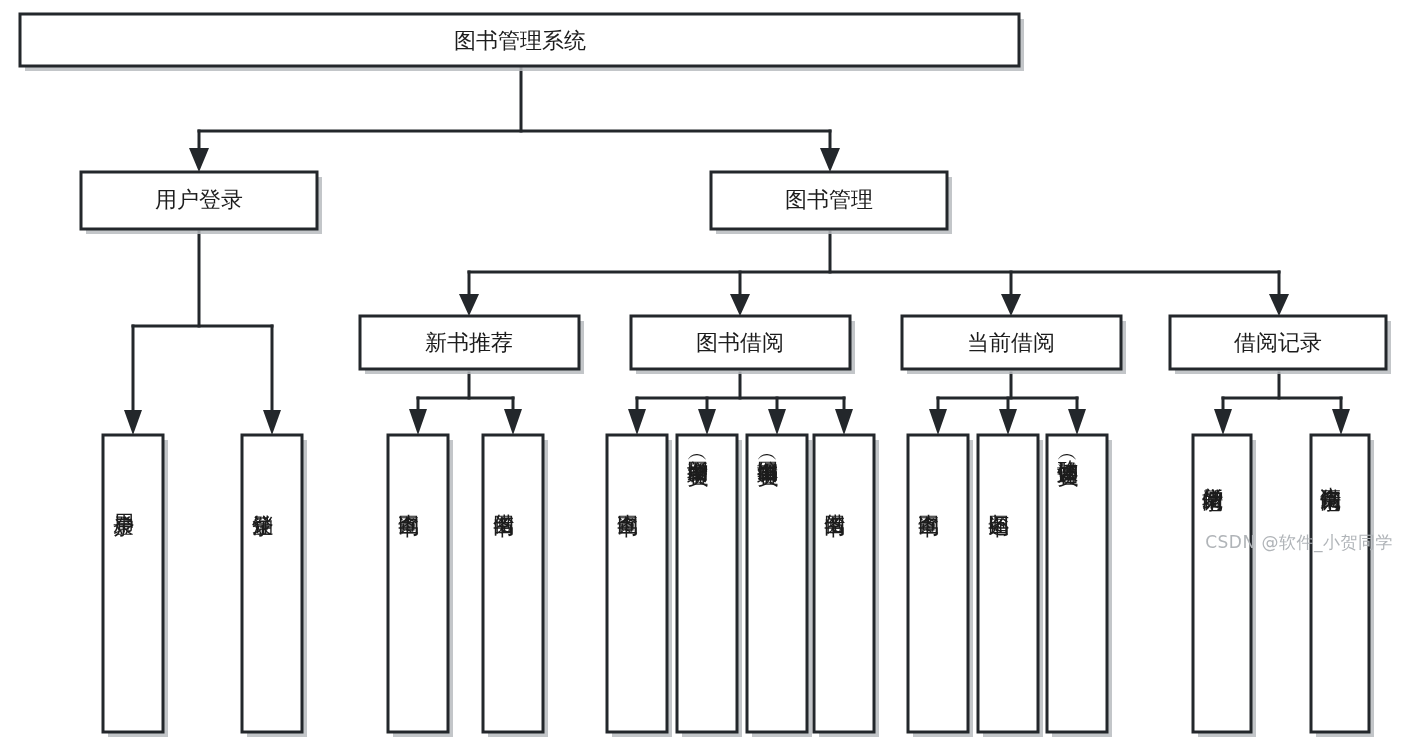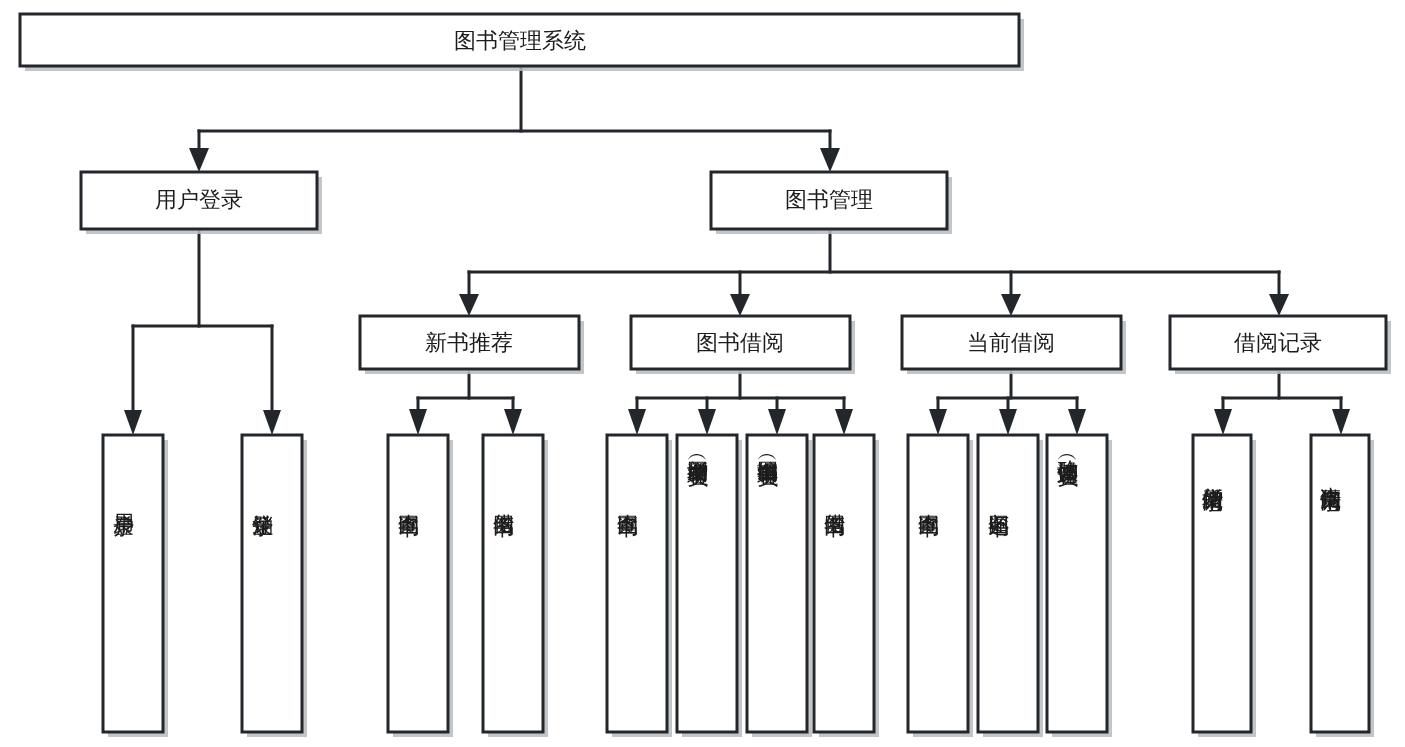--- a/index.html
+++ b/index.html
@@ -244,13 +244,14 @@
   <div class="node-label-v" style="left:756px; top:443px; height:290px;">编辑图书（管理员）</div>
   <div class="node-label-v" style="left:823px; top:497px; height:240px;">借阅图书</div>
 
   <div class="node-label-v" style="left:917px; top:497px; height:240px;">查询图书</div>
   <div class="node-label-v" style="left:987px; top:497px; height:240px;">归还图书</div>
   <div class="node-label-v" style="left:1056px; top:443px; height:290px;">确认归还（管理员）</div>
 
   <div class="node-label-v" style="left:1201px; top:470px; height:265px;">新增借阅记录</div>
   <div class="node-label-v" style="left:1319px; top:470px; height:265px;">查询借阅记录</div>
 
+  <div class="watermark">CSDN @软件_小贺同学</div>
 </div>
 
 </body></html>

